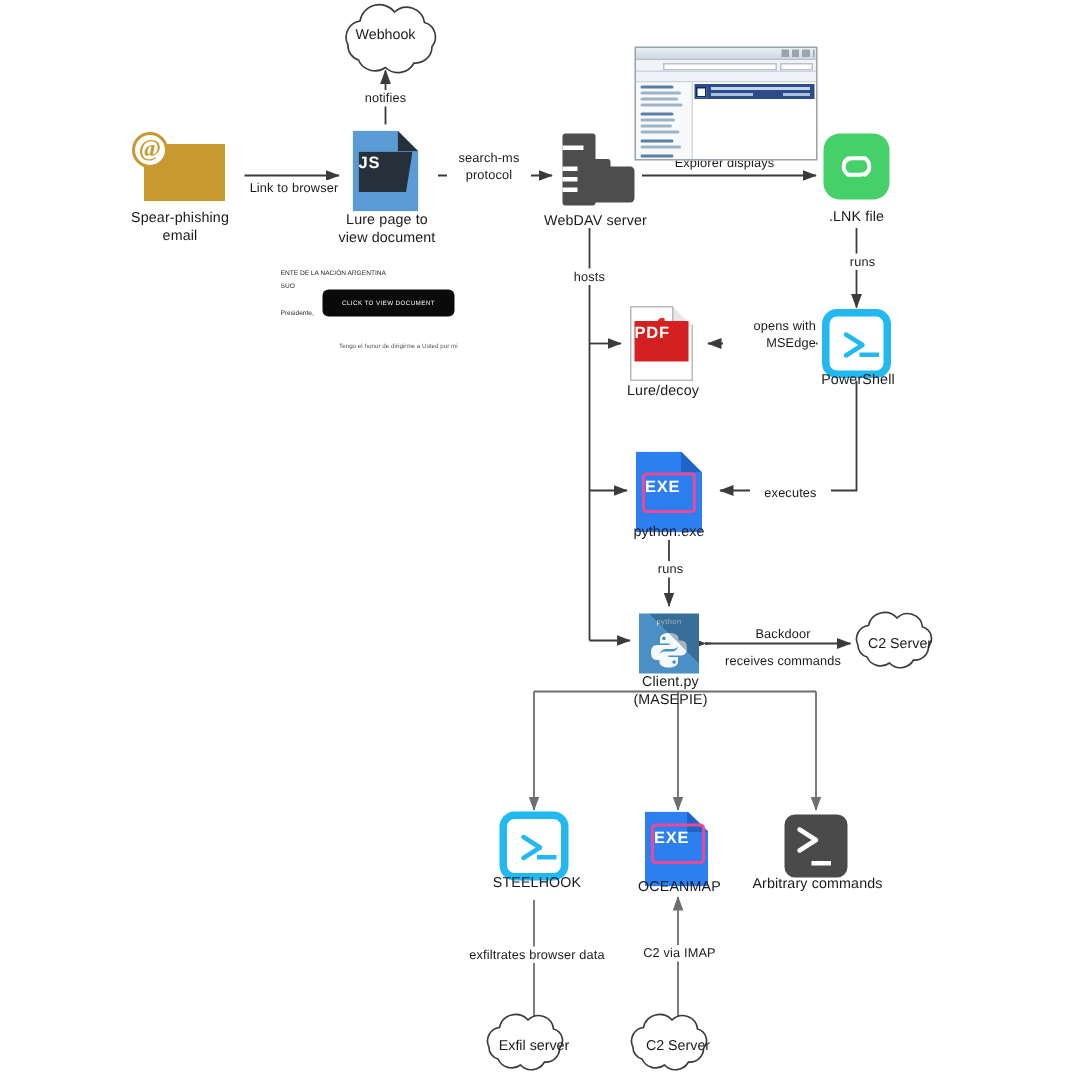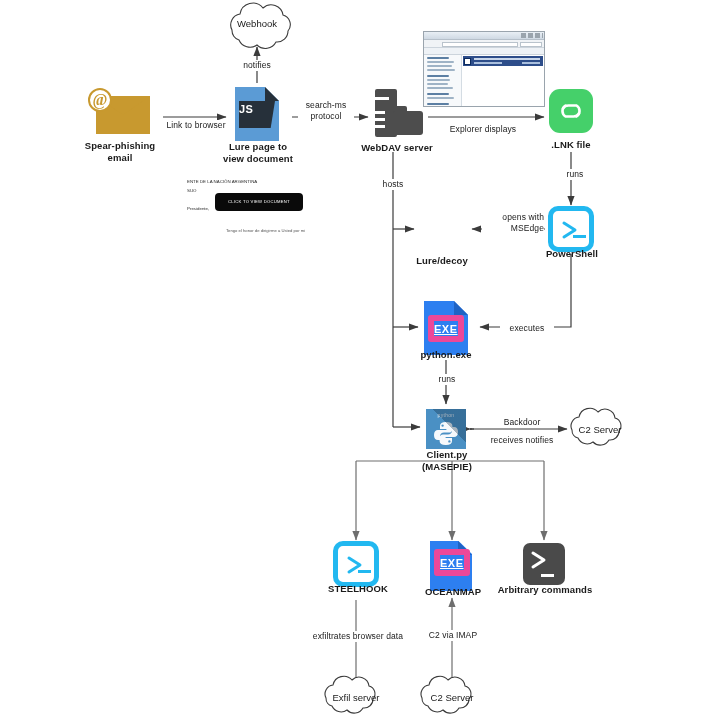--- a/index.html
+++ b/index.html
@@ -17,21 +17,20 @@
   }
   .node { position: absolute; }
   .node-label {
     position: absolute;
     text-align: center;
     font-size: 9.5px;
     color: #1a1a1a;
     line-height: 12px;
     white-space: pre-line;
     letter-spacing: 0.1px;
-    font-weight: bold;
   }
   .edge-label {
     position: absolute;
     text-align: center;
     font-size: 8.5px;
     color: #1a1a1a;
     line-height: 11px;
     white-space: pre-line;
     background: #ffffff;
     letter-spacing: 0.1px;
@@ -77,22 +76,22 @@
 
   
   .js-page { background:#5b9bd5; }
   .js-corner { background:#26303a; }
   .js-banner { background:#26303a; clip-path: polygon(0 0,100% 0,88% 100%,0 100%); }
 
   
   .exe-page { background:#2d7ff0; }
   .exe-corner { background:#1f63c4; }
   .exe-banner {
-    background:transparent; border:6px solid #ec4899; border-radius:3px;
-    left:3px; width:38px; line-height:14px; font-size:13px;text-decoration:underline;
+    background:transparent; border:2px solid #ec4899; border-radius:3px;
+    left:3px; width:38px; line-height:14px; font-size:13px;
   }
 
   
   .pdf-page { background:#ffffff; border:1px solid #b9b9b9; }
   .pdf-corner { background:#e6e6e6; border-left:1px solid #b9b9b9; }
   .pdf-banner { background:#d32121; font-size:8px; height:11px; line-height:11px; bottom:5px; }
   .pdf-swirl {
     position:absolute; left:7px; top:6px; width:30px; height:30px;
   }
 
@@ -335,21 +334,21 @@
       <div class="bar" style="top:8px;"></div>
       <div class="bar" style="top:22px; width:10px;"></div>
       <div class="bar" style="top:29px; width:10px;"></div>
       <div class="bar" style="top:36px; width:10px;"></div>
       <div class="ftab"></div>
       <div class="folder"></div>
     </div>
   </div>
   <div class="node-label" style="left:351px; top:142px; width:92px;">WebDAV server</div>
 
-  <div class="edge-label" style="left:444px; top:124px; width:78px;">Explorer displays</div>
+  <div class="edge-label" style="left:444px; top:103px; width:78px;">Explorer displays</div>
   <div class="edge-label" style="left:375px; top:179px; width:36px;">hosts</div>
 
   <div class="explorer" style="left:423px; top:31px;">
     <div class="titlebar">
       <div class="tb-dots"></div>
     </div>
     <div class="addrbar">
       <div class="addrfield"></div>
       <div class="searchfield"></div>
     </div>
@@ -403,20 +402,32 @@
       </div>
       <div class="ul"></div>
     </div>
   </div>
   <div class="node-label" style="left:535px; top:248px; width:74px;">PowerShell</div>
 
   <div class="edge-label" style="left:482px; top:212px; width:62px;text-align:right;">opens with
 MSEdge</div>
   <div class="edge-label" style="left:500px; top:323px; width:54px;">executes</div>
 
+  <div class="node" style="left:420px; top:204px;">
+    <div class="ico-doc" style="width:42px;height:50px;">
+      <div class="page pdf-page" style="width:42px;height:50px;"></div>
+      <div class="corner pdf-corner"></div>
+      <div class="pdf-swirl">
+        <svg viewBox="0 0 30 30" width="30" height="30" xmlns="http://www.w3.org/2000/svg">
+          <path d="M15,3 C12,3 11.5,6 12.5,9.5 C13.5,13 16,18 19,21.5 C21.5,24.5 24,26 25.5,25 C27,24 25.5,21.5 21,20 C16,18.2 9,18.5 5.5,21 C3,22.8 3.5,25 5.5,25 C8,25 10,21 12,15.5 C14,10 15.5,5 15,3 Z" fill="none" stroke="#e02a2a" stroke-width="2.3" stroke-linejoin="round"></path>
+        </svg>
+      </div>
+      <div class="banner pdf-banner" style="left:3px;width:36px;">PDF</div>
+    </div>
+  </div>
   <div class="node-label" style="left:405px; top:255px; width:74px;">Lure/decoy</div>
 
   <div class="node" style="left:424px; top:301px;">
     <div class="ico-doc">
       <div class="page exe-page"></div>
       <div class="corner exe-corner"></div>
       <div class="banner exe-banner">EXE</div>
     </div>
   </div>
   <div class="node-label" style="left:407px; top:349px; width:78px;">python.exe</div>
@@ -432,21 +443,21 @@
           <path d="M20,33 c4,0 6,-1.6 6,-4 v-3 h-6.4 v-1 H28 c2.4,0 4,-1.8 4,-5 c0,-3.2 -1.4,-5 -4,-5 h-2 v3.4 c0,2.4 -1.8,4 -4,4 h-5 c-2,0 -3.4,1.4 -3.4,3.4 V29 c0,2.4 2,4 6,4 z M23.4,30.6 a1.2,1.2 0 1 1 0,-2.4 a1.2,1.2 0 0 1 0,2.4 z" opacity="0.95"></path>
         </g>
       </svg>
       <div class="shadow"></div>
     </div>
   </div>
   <div class="node-label" style="left:408px; top:449px; width:78px;">Client.py
 (MASEPIE)</div>
 
   <div class="edge-label" style="left:489px; top:417px; width:66px;">Backdoor</div>
-  <div class="edge-label" style="left:476px; top:435px; width:92px;">receives notifies</div>
+  <div class="edge-label" style="left:476px; top:435px; width:92px;">receives commands</div>
 
   <div class="node" style="left:333px; top:541px;">
     <div class="ico-ps cyan">
       <div class="chev">
         <svg viewBox="0 0 22 20" width="22" height="20" xmlns="http://www.w3.org/2000/svg">
           <path d="M3,3 L14,10 L3,17" fill="none" stroke-width="3" stroke-linecap="round" stroke-linejoin="round"></path>
         </svg>
       </div>
       <div class="ul"></div>
     </div>

